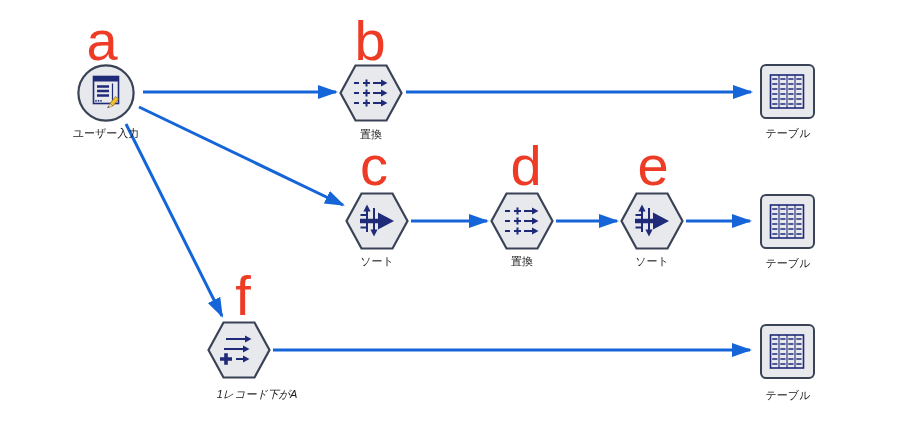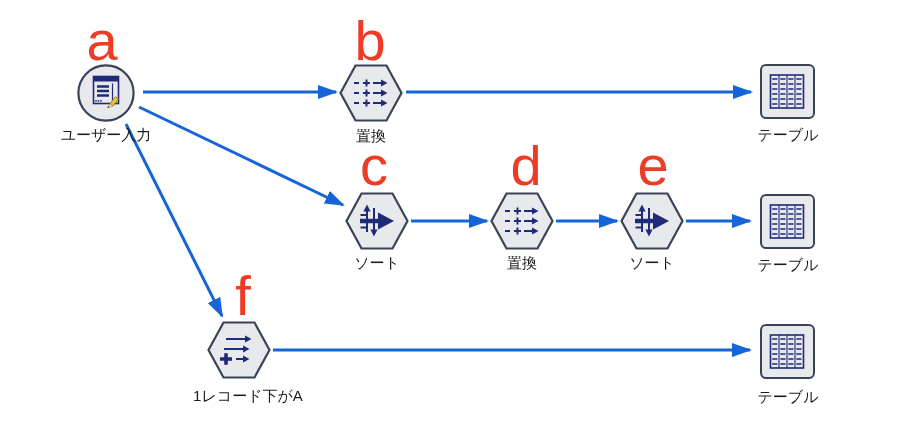--- a/index.html
+++ b/index.html
@@ -30,21 +30,21 @@
   .letter{
     position:absolute;
     transform:translateX(-50%);
     font-size:56px;line-height:1;
     color:var(--letter-color);
     white-space:nowrap;
   }
   .node-label{
     position:absolute;
     transform:translateX(-50%);
-    font-size:15px;line-height:1.1;
+    font-size:11px;line-height:1.1;
     color:var(--label-color);
     white-space:nowrap;
     text-align:left;
   }
 </style>
 </head>
 <body>
 
 <div id="canvas">
 
@@ -192,16 +192,16 @@
   <div class="letter" style="left:653px;top:138px;">e</div>
   <div class="letter" style="left:243px;top:268px;">f</div>
 
   <div class="node-label" style="left:106px;top:127px;">ユーザー入力</div>
   <div class="node-label" style="left:371px;top:128px;">置換</div>
   <div class="node-label" style="left:788px;top:127px;">テーブル</div>
   <div class="node-label" style="left:377px;top:255px;">ソート</div>
   <div class="node-label" style="left:522px;top:255px;">置換</div>
   <div class="node-label" style="left:652px;top:255px;">ソート</div>
   <div class="node-label" style="left:788px;top:257px;">テーブル</div>
-  <div class="node-label" style="left:248px;top:388px;">1レコード下がA</div>
+  <div class="node-label" style="left:257px;top:388px;font-style:italic;">1レコード下がA</div>
   <div class="node-label" style="left:788px;top:389px;">テーブル</div>
 
 </div>
 
 </body></html>

